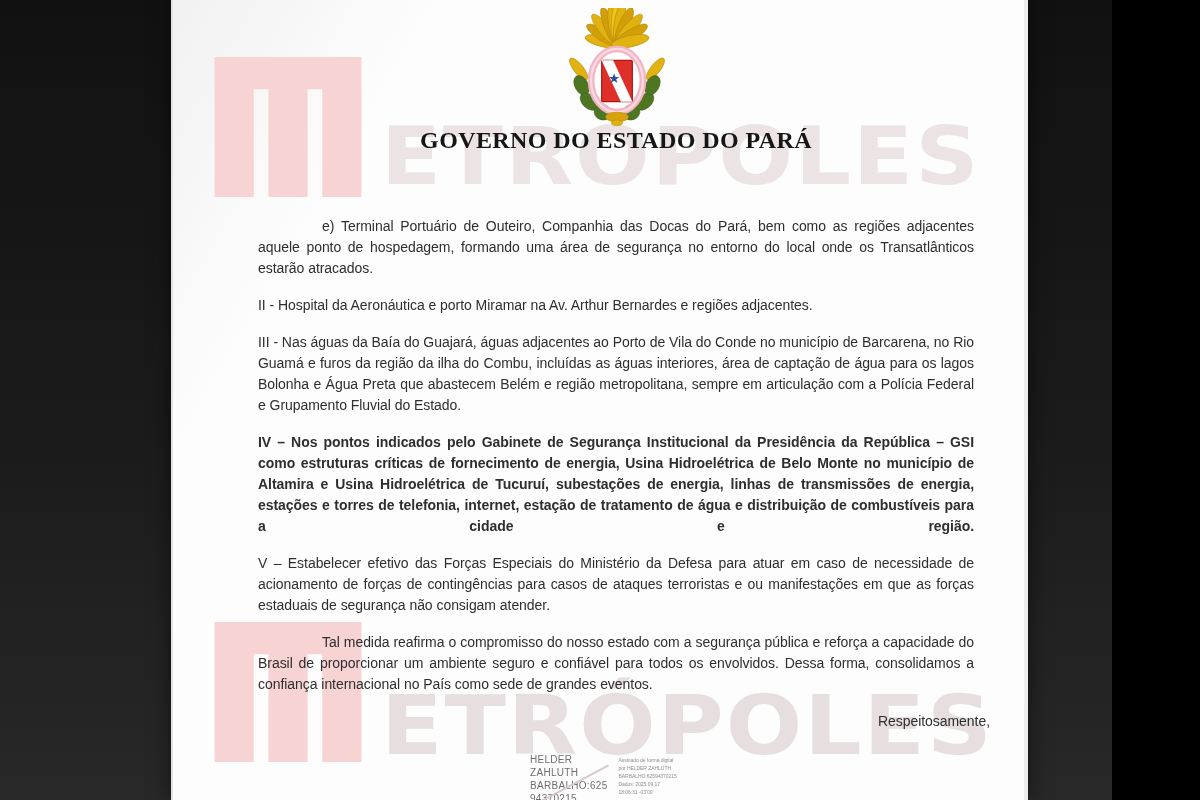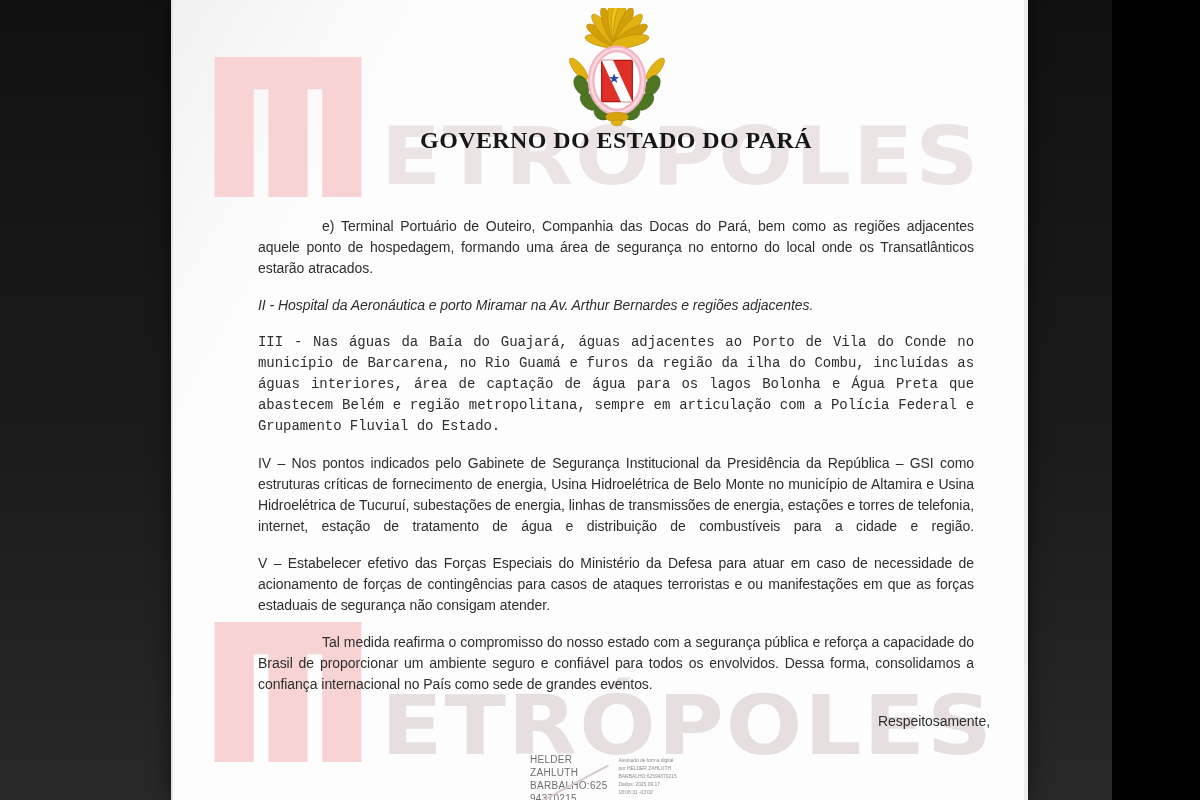--- a/index.html
+++ b/index.html
@@ -34,23 +34,23 @@
     font-size:24px;line-height:21px;letter-spacing:.4px;color:var(--header-ink);
   }
   
   .bodytext{
     position:absolute;left:69px;top:200px;width:748px;z-index:1;
     font-size:14px;line-height:21px;color:var(--body-ink);letter-spacing:-.05px;
   }
   .bodytext p{margin:16px;text-align:justify;}
   .ind{text-indent:64px;}
   .p1{margin-bottom:9px;}
-  .p2{margin-bottom:22px;font-style:italic;}
-  .p3{margin-bottom:11px;font-family:Liberation Mono, monospace;}
-  .p4{margin-bottom:14px;text-align-last:justify;}
+  .p2{margin-bottom:22px;}
+  .p3{margin-bottom:11px;}
+  .p4{margin-bottom:14px;text-align-last:justify;font-weight:bold;}
   .p5{margin-bottom:16px;}
   .p6{margin-bottom:16px;}
   .p7{margin-bottom:12px;}
   .closing{text-align:right;line-height:21px;margin-bottom:21px;}
   
   .sig{position:relative;display:flex;margin-left:288px;gap:11px;align-items:flex-start;}
   .sig-name{
     font-size:10px;line-height:13px;color:var(--signature-gray);letter-spacing:.3px;white-space:nowrap;
   }
   .sig-note{

